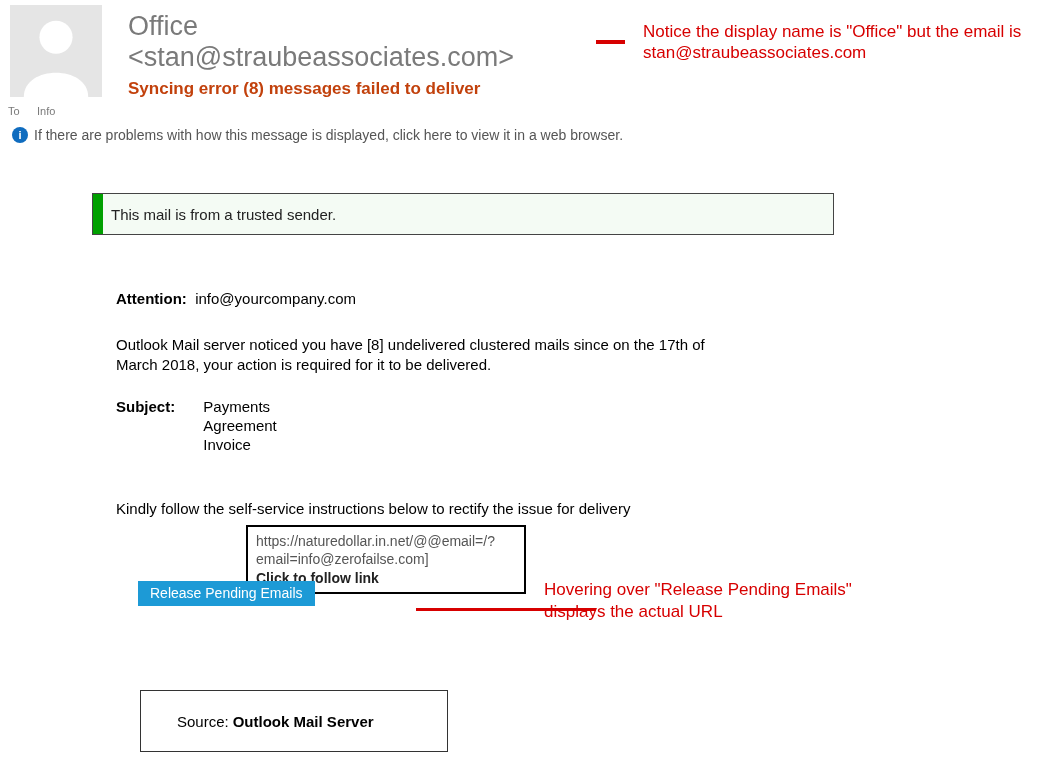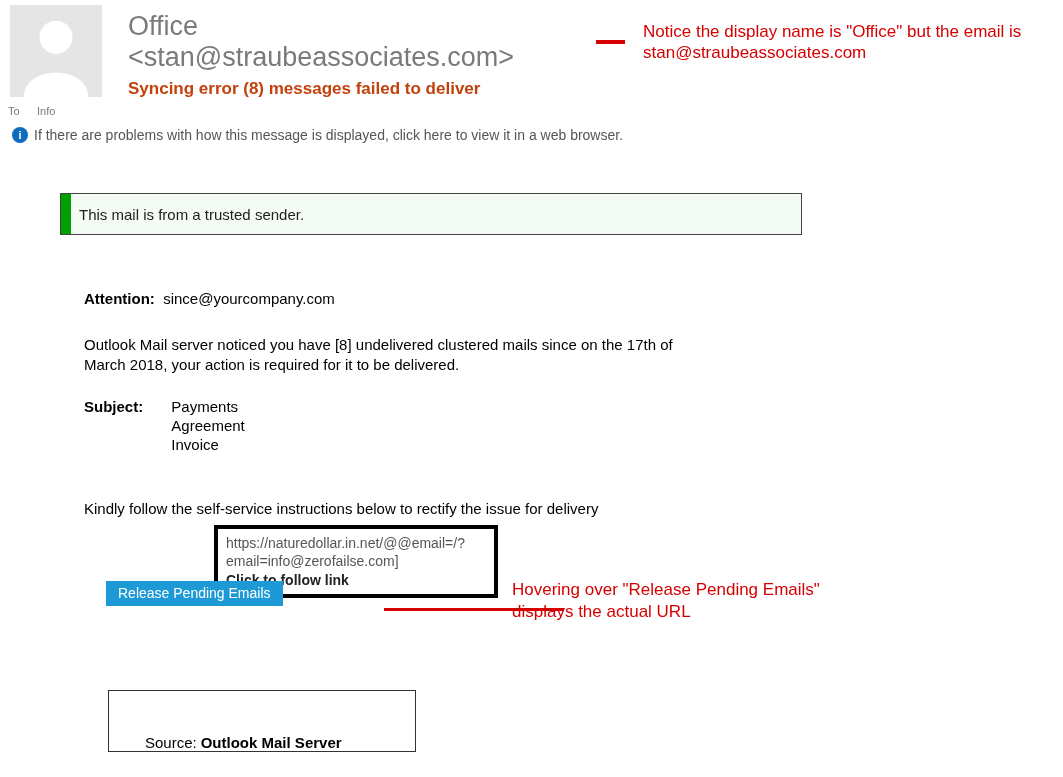--- a/index.html
+++ b/index.html
@@ -90,20 +90,21 @@
     font-family: "Segoe UI", Arial, sans-serif;
     display: inline-flex;
     align-items: center;
     justify-content: center;
   }
 
   
   .body-area {
     padding-left: 60px;
     padding-top: 40px;
+    margin-left: 32px;
   }
   .trusted-box {
     width: 740px;
     height: 40px;
     border: 1px solid #444;
     background: #f4fbf4;
     position: relative;
     display: flex;
     align-items: center;
   }
@@ -143,21 +144,21 @@
   .btn-cluster {
     position: relative;
     margin-top: 8px;
     height: 110px;
   }
   .tooltip-box {
     position: absolute;
     left: 130px;
     top: 0;
     background: #fff;
-    border: 4px solid #000000;
+    border: 2px solid #000000;
     padding: 5px 8px;
     font-size: 14px;
     color: #555;
     line-height: 1.3;
     width: 260px;
   }
   .tooltip-box .t-follow { color: #222; font-weight: 600;}
   .release-btn {
     position: absolute;
     left: 22px;
@@ -188,21 +189,21 @@
     line-height: 1.25;
   }
 
   .source-box {
     margin-top: 55px;
     margin-left: 24px;
     width: 270px;
     height: 60px;
     border: 1px solid #333;
     display: flex;
-    align-items: flex-end;
+    align-items: center;
     padding-left: 36px;
     font-size: 15px;
     font-family: Arial, sans-serif;
   }
   .source-box b { font-weight: bold; margin-left: 4px;}
 
 </style>
 </head>
 <body>
 
@@ -235,21 +236,21 @@
 
   <div class="body-area">
     <div class="trusted-box">
       <div class="trusted-left"></div>
       <div class="trusted-text">This mail is from a trusted sender.</div>
     </div>
 
     <div class="msg">
       <div class="attn">
         <b>Attention:</b>&nbsp;
-        <span>since@yourcompany.com</span>
+        <span>info@yourcompany.com</span>
       </div>
       <div class="para1">Outlook Mail server noticed you have [8] undelivered clustered mails since on the 17th of March 2018, your action is required for it to be delivered.</div>
       <div class="subj-row">
         <b>Subject:</b>
         <div class="subj-list">
           <div>Payments</div>
           <div>Agreement</div>
           <div>Invoice</div>
         </div>
       </div>

